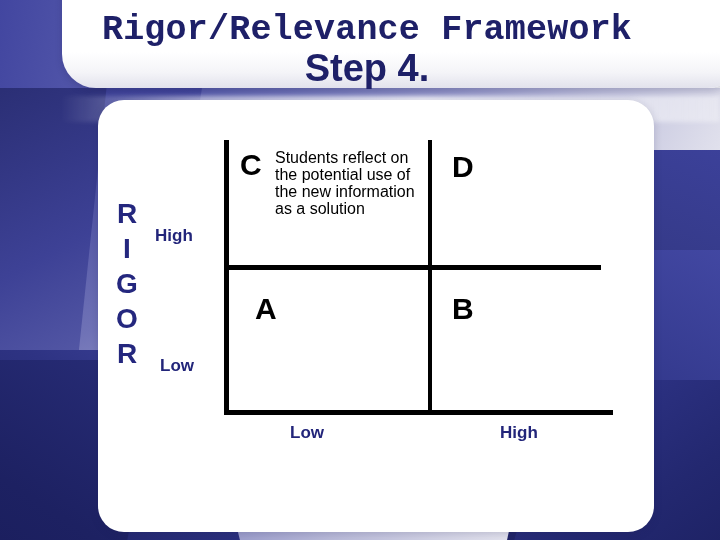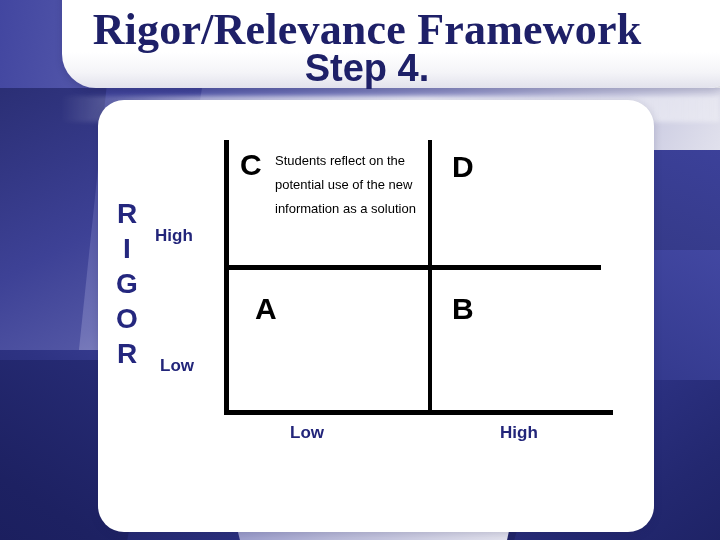--- a/index.html
+++ b/index.html
@@ -106,23 +106,23 @@
 
   .title-block {
     position: absolute;
     left: 62px;
     top: 10px;
     width: 610px;
     text-align: center;
     z-index: 6;
   }
   .title-line1 {
-    font-family: Liberation Serif, serif;
-    font-weight: bold;
-    font-size: 44px;
+    font-family: Liberation Mono, monospace;
+    font-weight: bold;
+    font-size: 35px;
     line-height: 40px;
     color: #1e2068;
     letter-spacing: .2px;
     white-space: nowrap;
   }
   .title-line2 {
     font-family: "Liberation Sans", sans-serif;
     font-weight: bold;
     font-size: 38px;
     line-height: 36px;
@@ -197,22 +197,22 @@
   .q-d { left: 452px; top: 152px; }
   .q-a { left: 255px; top: 294px; }
   .q-b { left: 452px; top: 294px; }
 
   .q-c-text {
     position: absolute;
     left: 275px;
     top: 149px;
     width: 150px;
     font-family: "Liberation Sans", sans-serif;
-    font-size: 13px;
-    line-height: 24px;
+    font-size: 16px;
+    line-height: 17px;
     color: #000000;
   }
 
   
   .lbl {
     position: absolute;
     font-family: Liberation Sans, sans-serif;
     font-weight: bold;
     color: #22257a;
   }

